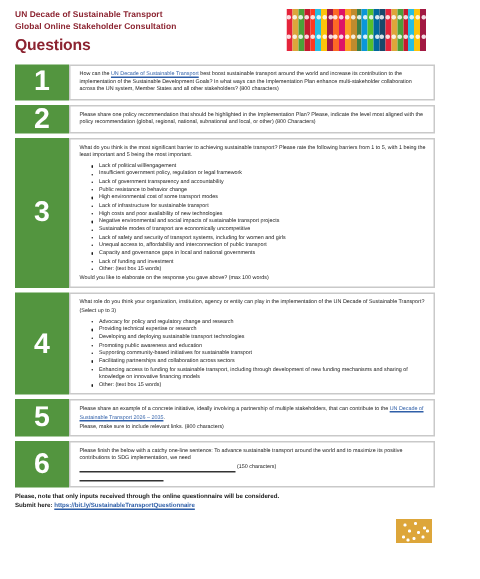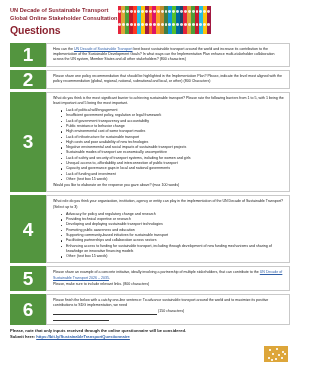--- a/index.html
+++ b/index.html
@@ -12,21 +12,21 @@
   .page {
     position: relative;
     width: 298px; height: 386px;
     padding: 5px 8px 0 10px;
     background: #ffffff;
   }
 
   
   .header {
     display: flex;
-    justify-content: flex-start;
+    justify-content: space-between;
     align-items: flex-start;
     height: 36px;
   }
   .titles { padding-top: 1px; }
   .title-line1, .title-line2 {
     color: #8c2431;
     font-size: 5.6px;
     font-weight: bold;
     letter-spacing: 0.05px;
     line-height: 8px;

